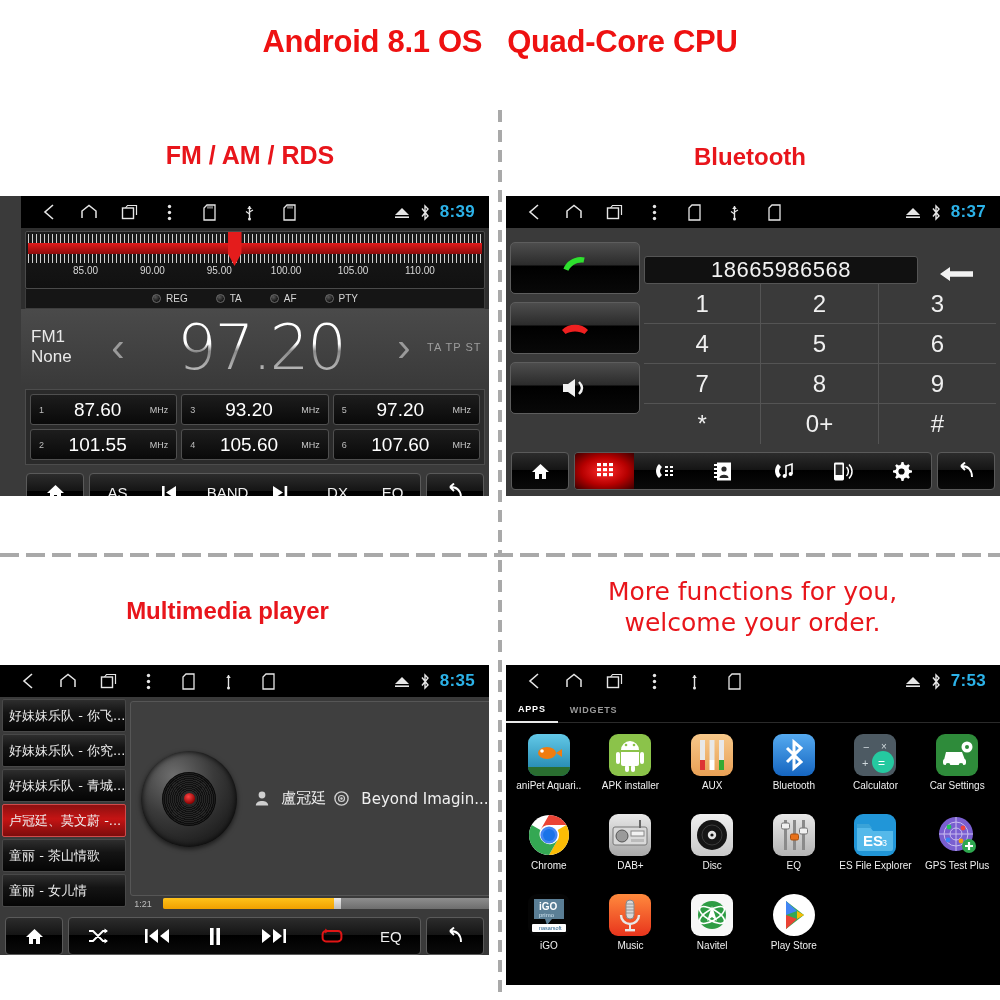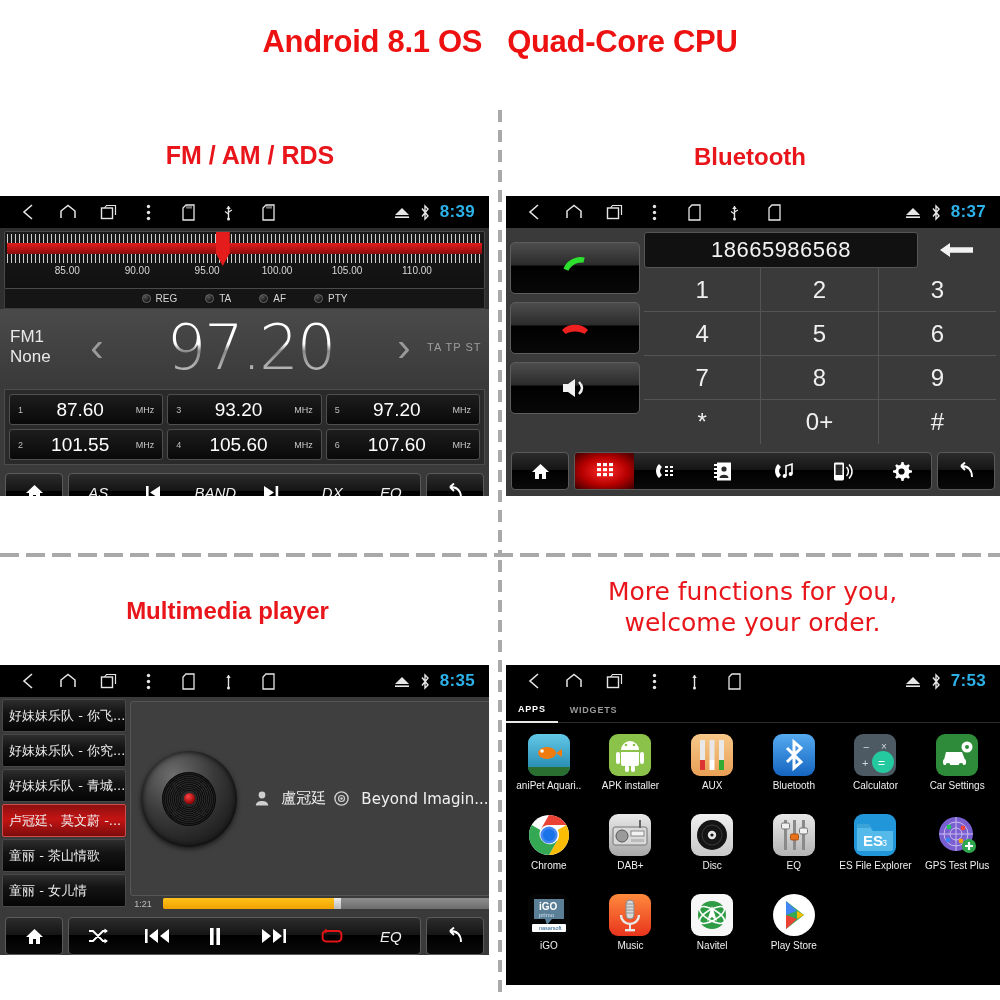--- a/index.html
+++ b/index.html
@@ -43,21 +43,21 @@
     position:absolute; left:0px; top:553px; width:1000px; height:4px;
     background-image: linear-gradient(to right,#a9a9a9 72%, rgba(255,255,255,0) 0%);
     background-size: 26px 4px; background-repeat: repeat-x;
   }
 
   
   .screen {
     position:absolute; background:#3a3a3a; overflow:hidden;
     color:#e8e8e8;
   }
-  #screen-radio { left:0px;   top:196px; width:489px; height:300px; }
+  #screen-radio { left:0px;   top:196px; width:489px; height:300px;padding-left:21px; }
   #screen-bt    { left:506px; top:196px; width:494px; height:300px; }
   #screen-media { left:0px;   top:665px; width:489px; height:290px; }
   #screen-apps  { left:506px; top:665px; width:494px; height:320px; background:#000; }
 
   
   .statusbar {
     position:relative; height:32px; background:#000;
     display:flex; align-items:center; padding:0 8px;
   }
   .sb-left { display:flex; align-items:center; gap:0px; }
@@ -137,37 +137,37 @@
   .toolbar { display:flex; gap:5px; padding:4px 5px 5px 5px; }
   .tb-btn {
     background:linear-gradient(#2c2c2c 0%,#151515 46%, #000 48%, #0a0a0a 100%);
     border:1px solid #5a5a5a; border-radius:4px; height:38px;
     display:flex; align-items:center; justify-content:center; color:#fff;
   }
   .tb-side { width:58px; }
   .tb-mid  { flex:1; display:flex; align-items:center; justify-content:flex-start;
              background:linear-gradient(#2c2c2c 0%,#151515 46%, #000 48%, #0a0a0a 100%);
              border:1px solid #5a5a5a; border-radius:4px; height:38px; position:relative;
-             overflow:hidden;font-style:italic;}
+             overflow:hidden;}
   .tb-item { flex:1; text-align:center; font-size:15px; color:#efefef;
              display:flex; align-items:center; justify-content:center; height:100%;}
   .tb-item.active-red {
     background:radial-gradient(ellipse at 50% 50%, #ff2a2a 0%, #b60000 55%, #3d0000 100%);
   }
 
   
   .bt-body { display:flex; height:220px; padding:4px; gap:4px; background:#3a3a3a;}
   .bt-left { width:130px; display:flex; flex-direction:column; gap:8px; padding-top:10px;}
   .bt-callbtn {
     height:52px; border-radius:5px; border:1px solid #5d5d5d;
     background:linear-gradient(#4d4d4d 0%, #2b2b2b 44%, #000 46%, #080808 100%);
     display:flex; align-items:center; justify-content:center;
   }
   .bt-right { flex:1; display:flex; flex-direction:column;}
-  .bt-numline { display:flex; height:36px; margin-bottom:0;}
+  .bt-numline { display:flex; height:52px; margin-bottom:0;align-items:flex-end;}
   .bt-field {
     flex:1; background:#111; border:1px solid #555; border-radius:3px;
     display:flex; align-items:center; justify-content:center;
     font-size:22px; color:#f2f2f2; letter-spacing:0.5px;
   }
   .bt-back { width:78px; display:flex; align-items:center; justify-content:center;}
   .keypad { flex:1; display:grid; grid-template-columns:repeat(3,1fr); grid-template-rows:repeat(4,1fr);}
   .key {
     display:flex; align-items:center; justify-content:center;
     font-size:24px; font-weight:300; color:#f0f0f0;

